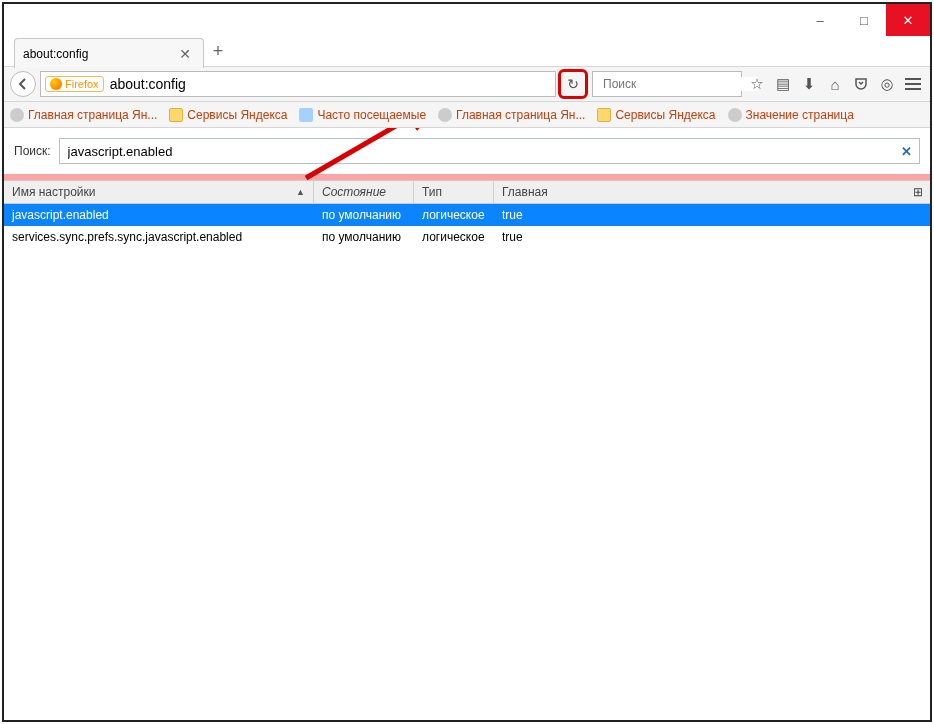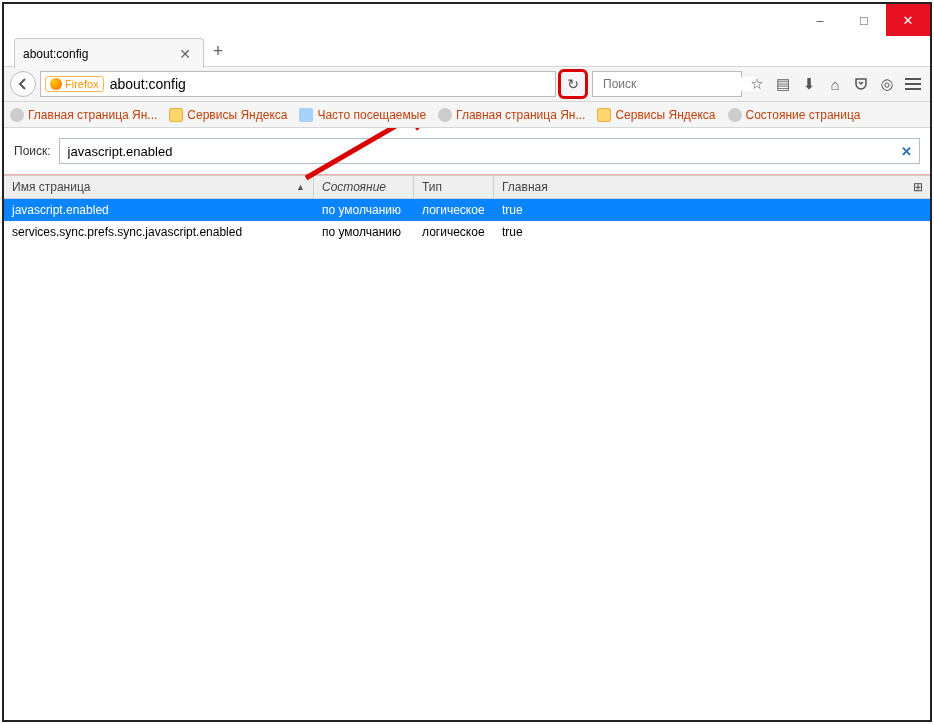--- a/index.html
+++ b/index.html
@@ -202,21 +202,21 @@
   flex: 1;
   display: flex;
   flex-direction: column;
   overflow: hidden;
 }
 .search-row {
   display: flex;
   align-items: center;
   padding: 10px;
   gap: 8px;
-  border-bottom: 1px solid #fca5a5;
+  border-bottom: 6px solid #fca5a5;
 }
 .search-label {
   font-size: 12px;
   color: #333;
 }
 .search-field-wrap {
   flex: 1;
   position: relative;
   display: flex;
   align-items: center;
@@ -356,36 +356,36 @@
     <span class="bm-item">
         <span class="bm-icon bm-globe"></span>
         <span>Главная страница Ян...</span>
       </span>
     <span class="bm-item">
         <span class="bm-icon bm-folder"></span>
         <span>Сервисы Яндекса</span>
       </span>
     <span class="bm-item">
         <span class="bm-icon bm-globe"></span>
-        <span>Состояние страница</span>
+        <span>Значение страница</span>
       </span>
   </div>
 
   <div class="content">
     <div class="search-row">
       <span class="search-label">Поиск:</span>
       <div class="search-field-wrap">
         <input class="search-field" value="javascript.enabled" style="">
         <span class="clear-x">✕</span>
       </div>
     </div>
 
     <div class="table-head">
       <div class="th name">
-          <span>Имя страница</span>
+          <span>Имя настройки</span>
           <span class="sort-arrow">▲</span>
         </div>
       <div class="th state">Состояние</div>
       <div class="th type">Тип</div>
       <div class="th value">Главная</div>
       <div class="th cfg">⊞</div>
     </div>
 
     <div class="row sel">
       <div class="td name">javascript.enabled</div>

